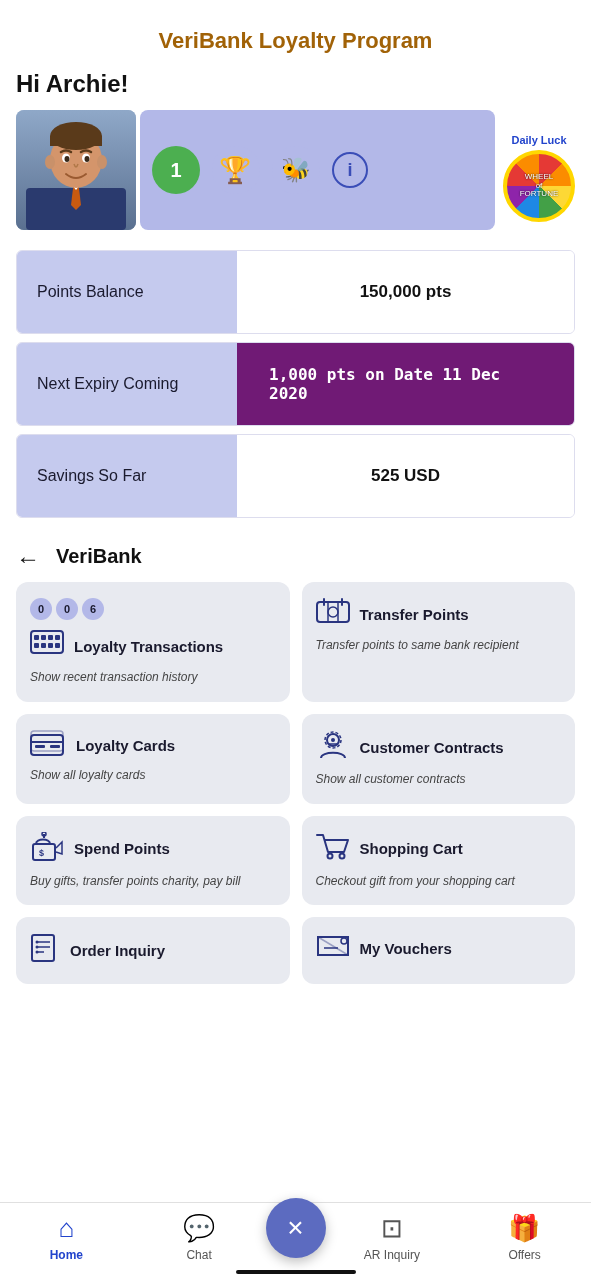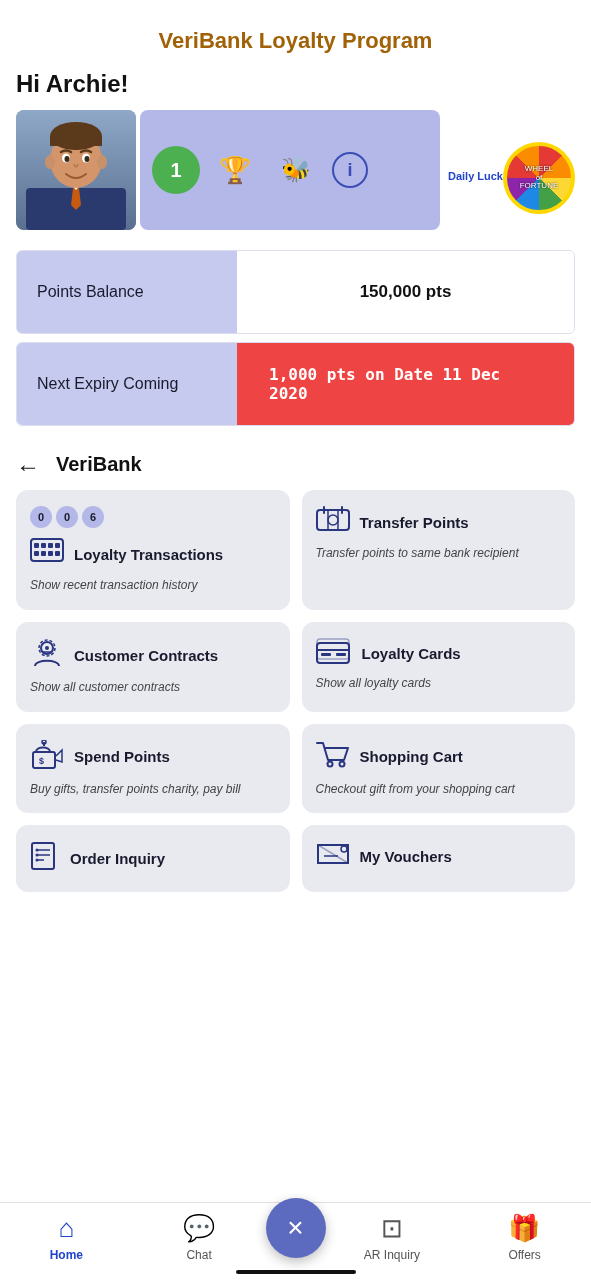--- a/index.html
+++ b/index.html
@@ -82,21 +82,21 @@
       width: 36px; height: 36px;
       border-radius: 50%;
       border: 2px solid #3a4db7;
       color: #3a4db7;
       font-size: 18px;
       font-weight: 700;
       display: flex; align-items: center; justify-content: center;
     }
     .wheel-box {
       display: flex;
-      flex-direction: row;
+      flex-direction: column;
       align-items: center;
       margin-left: 8px;
       margin-top: 16px;
     }
     .daily-luck-label {
       font-size: 11px;
       color: #2244cc;
       font-weight: 600;
       margin-bottom: 4px;
     }
@@ -150,21 +150,21 @@
       padding: 18px 32px;
       font-size: 17px;
       font-weight: 700;
       color: #111;
       display: flex;
       align-items: center;
       justify-content: center;
       background: #fff;
     }
     .summary-value.expiry {
-      background: #ef4444;
+      background: #701a75;
       color: #fff;
       font-size: 16px;
       font-weight: 700;
       font-family: monospace;
     }
 
     
     .loyalty-nav {
       display: flex;
       align-items: center;
@@ -368,20 +368,24 @@
   <div class="summary-row">
     <div class="summary-label">Points Balance</div>
     <div class="summary-value">150,000 pts</div>
   </div>
 
   <div class="summary-row">
     <div class="summary-label">Next Expiry Coming</div>
     <div class="summary-value expiry">1,000 pts on Date 11 Dec 2020</div>
   </div>
 
+  <div class="summary-row">
+    <div class="summary-label">Savings So Far</div>
+    <div class="summary-value">525 USD</div>
+  </div>
 </div>
 
 <div class="loyalty-nav">
   <span class="back-arrow">←</span>
   <span class="loyalty-title">VeriBank</span>
 </div>
 
 <div class="grid">
 
   <div class="grid-card">
@@ -422,48 +426,48 @@
         </svg>
       </div>
       <div class="card-title">Transfer Points</div>
     </div>
     <div class="card-desc">Transfer points to same bank recipient</div>
   </div>
 
   <div class="grid-card">
     <div class="card-top">
       <div class="card-icon">
-        <svg width="34" height="30" viewBox="0 0 34 30" fill="none" xmlns="http://www.w3.org/2000/svg">
-          <circle cx="17" cy="10" r="6" stroke="#2a3580" stroke-width="2" fill="none"></circle>
-          <path d="M5 28 C5 21 29 21 29 28" stroke="#2a3580" stroke-width="2" fill="none"></path>
-          <circle cx="17" cy="10" r="2" fill="#2a3580"></circle>
-          <path d="M13 14 L21 14" stroke="#2a3580" stroke-width="1.5"></path>
-
-          <circle cx="17" cy="10" r="8" stroke="#2a3580" stroke-width="1.5" fill="none" stroke-dasharray="3 2"></circle>
-        </svg>
-      </div>
-      <div class="card-title">Customer Contracts</div>
-    </div>
-    <div class="card-desc">Show all customer contracts</div>
-  </div>
-
-  <div class="grid-card">
-    <div class="card-top">
-      <div class="card-icon">
         <svg width="36" height="26" viewBox="0 0 36 26" fill="none" xmlns="http://www.w3.org/2000/svg">
           <rect x="1" y="5" width="32" height="20" rx="3" stroke="#2a3580" stroke-width="2" fill="none"></rect>
           <rect x="1" y="1" width="32" height="20" rx="3" stroke="#2a3580" stroke-width="1.5" fill="none" opacity="0.4"></rect>
           <line x1="1" y1="12" x2="33" y2="12" stroke="#2a3580" stroke-width="2"></line>
           <rect x="5" y="15" width="10" height="3" rx="1" fill="#2a3580"></rect>
           <rect x="20" y="15" width="10" height="3" rx="1" fill="#2a3580"></rect>
         </svg>
       </div>
       <div class="card-title">Loyalty Cards</div>
     </div>
     <div class="card-desc">Show all loyalty cards</div>
+  </div>
+
+  <div class="grid-card">
+    <div class="card-top">
+      <div class="card-icon">
+        <svg width="34" height="30" viewBox="0 0 34 30" fill="none" xmlns="http://www.w3.org/2000/svg">
+          <circle cx="17" cy="10" r="6" stroke="#2a3580" stroke-width="2" fill="none"></circle>
+          <path d="M5 28 C5 21 29 21 29 28" stroke="#2a3580" stroke-width="2" fill="none"></path>
+          <circle cx="17" cy="10" r="2" fill="#2a3580"></circle>
+          <path d="M13 14 L21 14" stroke="#2a3580" stroke-width="1.5"></path>
+
+          <circle cx="17" cy="10" r="8" stroke="#2a3580" stroke-width="1.5" fill="none" stroke-dasharray="3 2"></circle>
+        </svg>
+      </div>
+      <div class="card-title">Customer Contracts</div>
+    </div>
+    <div class="card-desc">Show all customer contracts</div>
   </div>
 
   <div class="grid-card">
     <div class="card-top">
       <div class="card-icon">
         <svg width="34" height="30" viewBox="0 0 34 30" fill="none" xmlns="http://www.w3.org/2000/svg">
 
           <rect x="3" y="12" width="22" height="16" rx="2" stroke="#2a3580" stroke-width="2" fill="none"></rect>
           <path d="M6 12 C6 6 20 6 20 12" stroke="#2a3580" stroke-width="2" fill="none"></path>
           <line x1="14" y1="6" x2="14" y2="2" stroke="#2a3580" stroke-width="2"></line>

